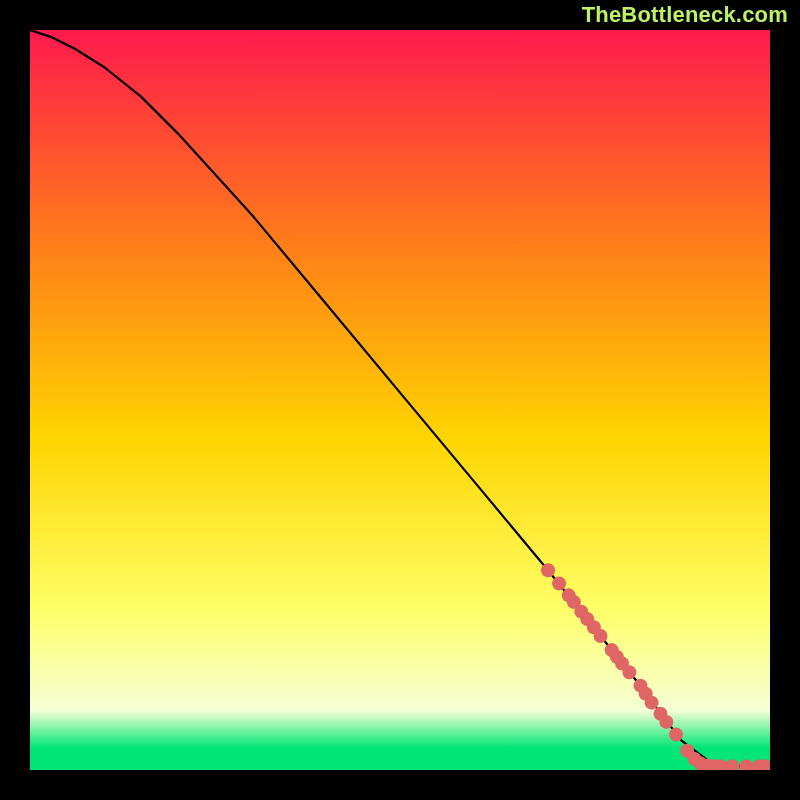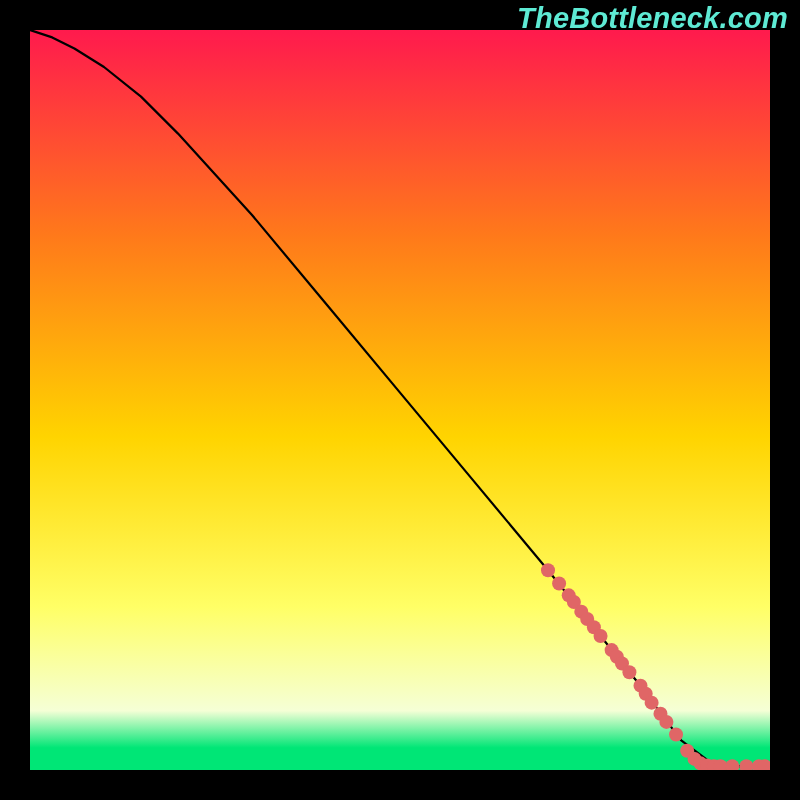--- a/index.html
+++ b/index.html
@@ -8,25 +8,24 @@
     position: relative;
     width: 800px;
     height: 800px;
     background: #000;
   }
   .attribution {
     position: absolute;
     top: 2px;
     right: 12px;
     font-family: Arial, Helvetica, sans-serif;
-    font-size: 29px;
+    font-size: 22px;
     font-weight: bold;
-    color: #5eead4;
+    color: #bef264;
     letter-spacing: 0.2px;
-    font-style: italic;
   }
   .plot {
     position: absolute;
     left: 30px;
     top: 30px;
     width: 740px;
     height: 740px;
   }
   svg { display: block; }
 </style>

